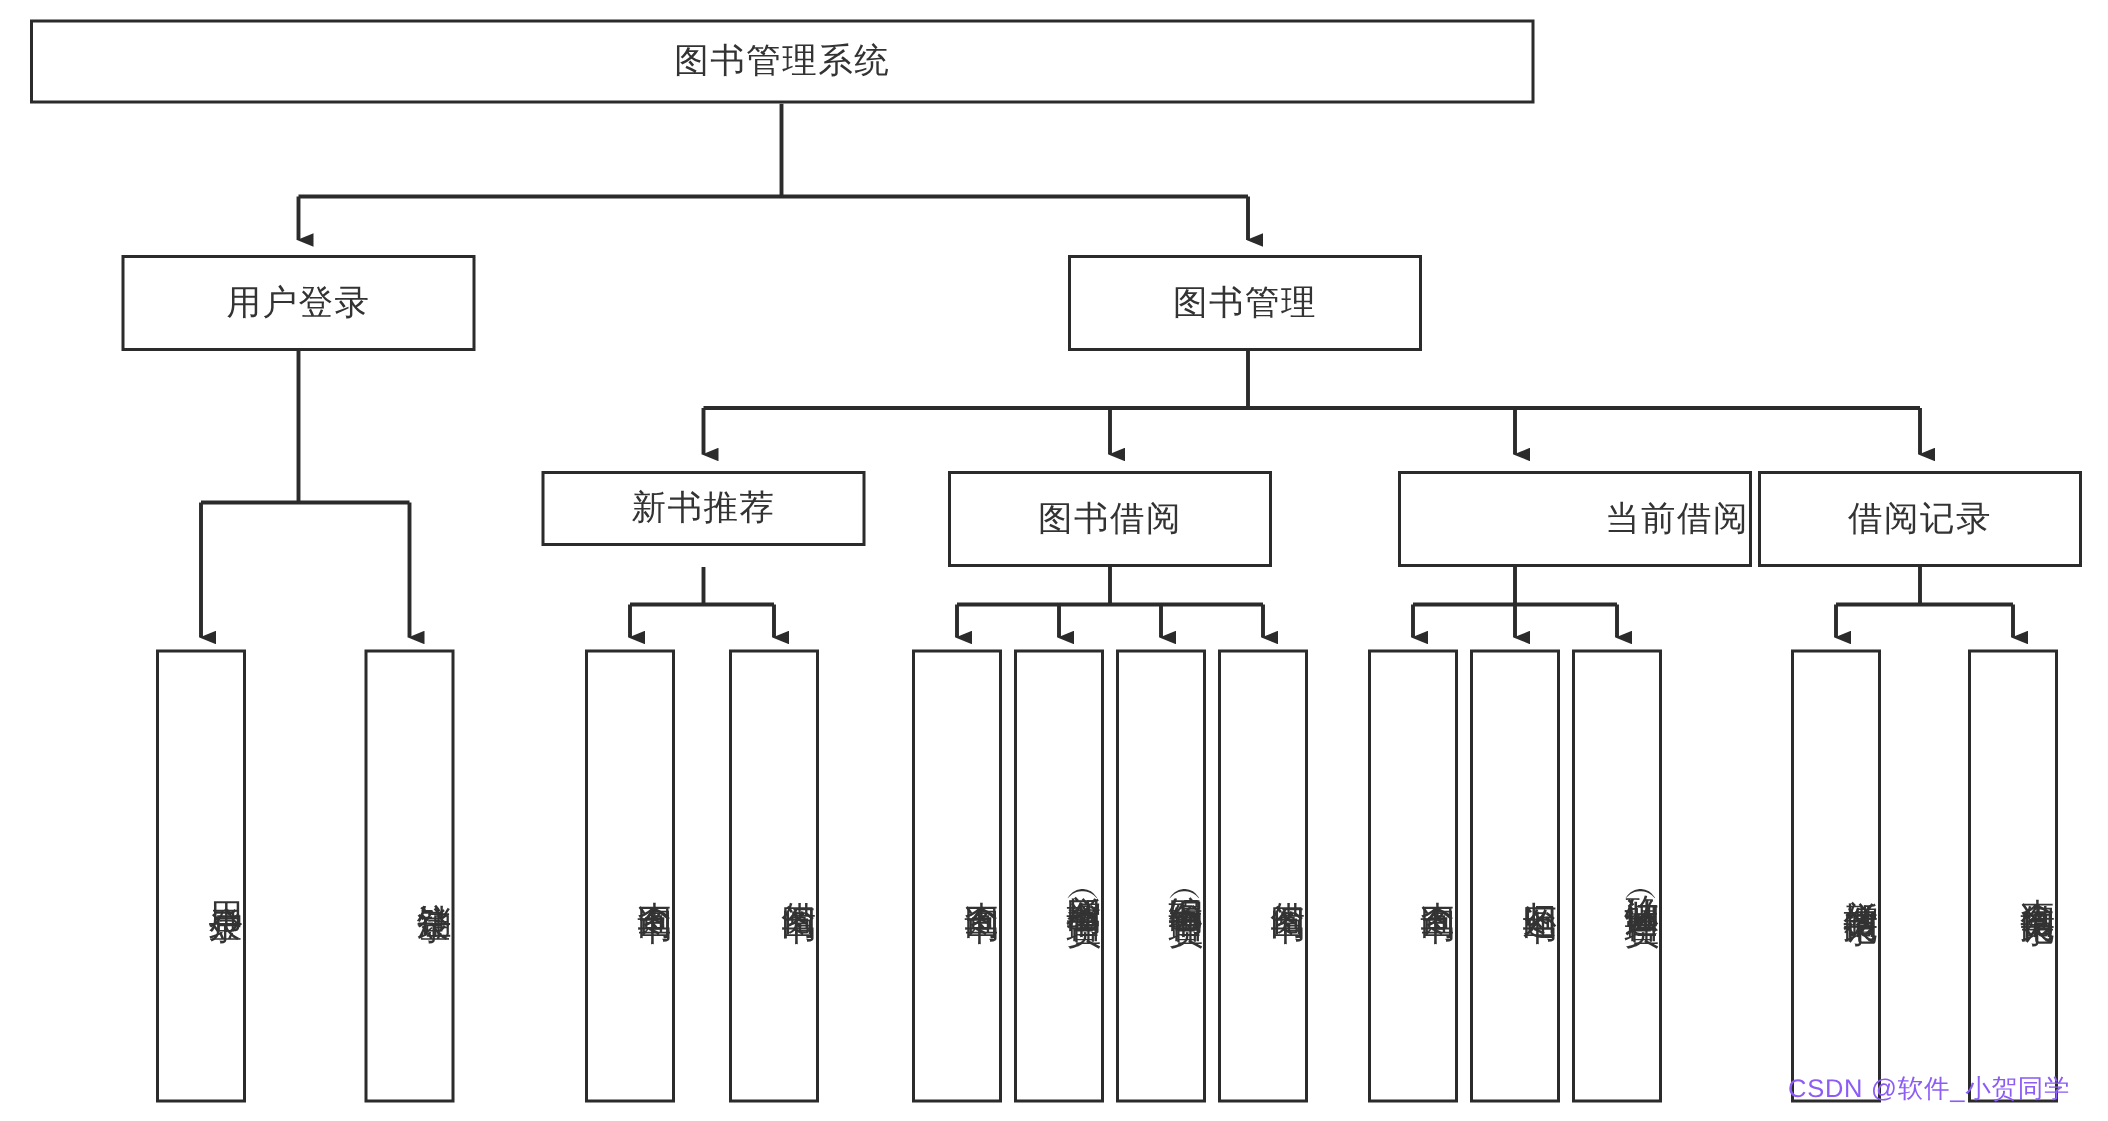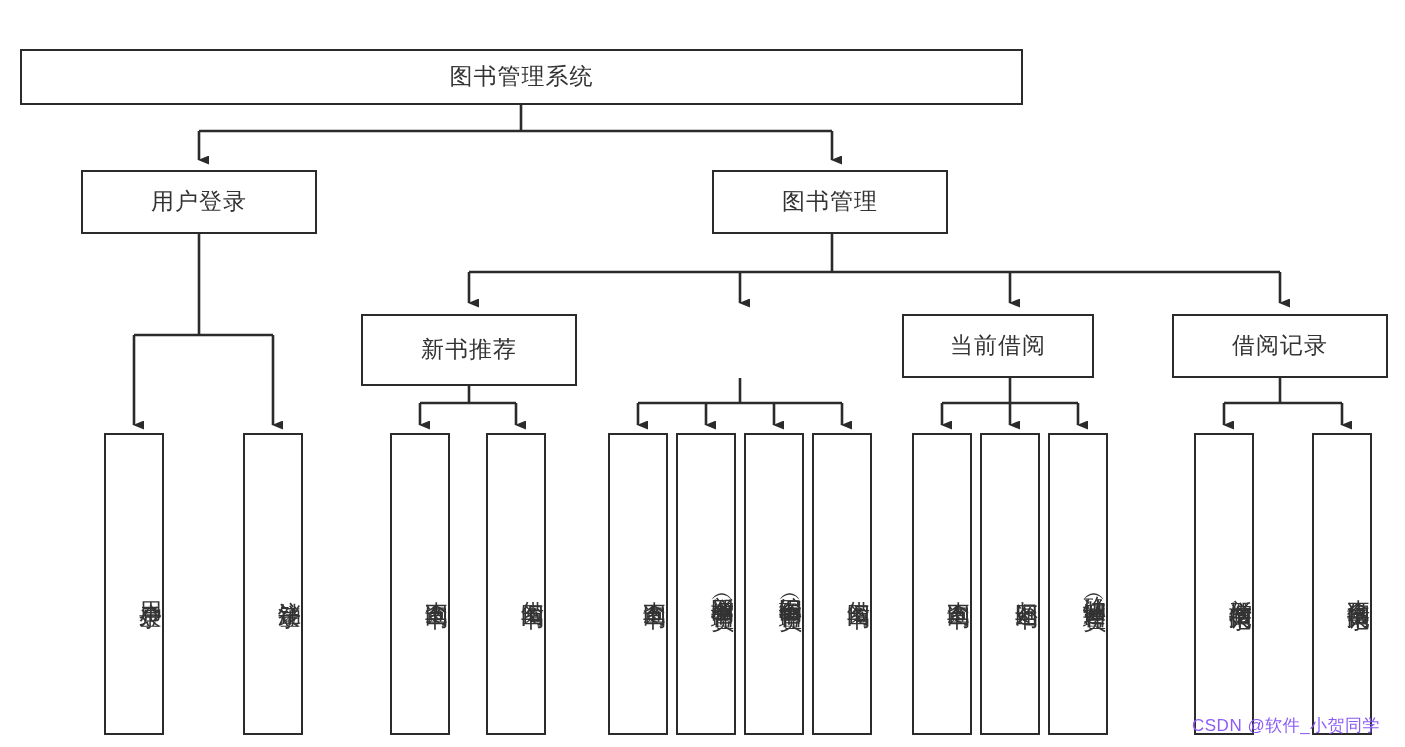--- a/index.html
+++ b/index.html
@@ -116,35 +116,38 @@
       <path d="M1010,403 L1010,425" marker-end="url(#arrowhead)"></path>
       <path d="M1078,403 L1078,425" marker-end="url(#arrowhead)"></path>
 
       <path d="M1280,378 L1280,403"></path>
       <path d="M1224,403 L1342,403"></path>
       <path d="M1224,403 L1224,425" marker-end="url(#arrowhead)"></path>
       <path d="M1342,403 L1342,425" marker-end="url(#arrowhead)"></path>
     </g>
   </svg>
 
-  <div class="node horiz" style="left:20px; top:13px; width:1003px; height:56px;margin-top:36px;">
+  <div class="node horiz" style="left:20px; top:13px; width:1003px; height:56px;">
     <span class="label">图书管理系统</span>
   </div>
 
   <div class="node horiz" style="left:81px; top:170px; width:236px; height:64px;">
     <span class="label">用户登录</span>
   </div>
   <div class="node horiz" style="left:712px; top:170px; width:236px; height:64px;">
     <span class="label">图书管理</span>
   </div>
 
-  <div class="node horiz" style="left:361px; top:314px; width:216px; height:72px;">
+  <div class="node horiz" style="left:361px; top:314px; width:216px; height:50px;">
     <span class="label">新书推荐</span>
   </div>
-  <div class="node horiz" style="left:902px; top:314px; width:192px; height:64px;">
+  <div class="node horiz" style="left:632px; top:314px; width:216px; height:64px;">
+    <span class="label">图书借阅</span>
+  </div>
+  <div class="node horiz" style="left:932px; top:314px; width:236px; height:64px;justify-content:flex-end;">
     <span class="label">当前借阅</span>
   </div>
   <div class="node horiz" style="left:1172px; top:314px; width:216px; height:64px;align-items:center;">
     <span class="label">借阅记录</span>
   </div>
 
   <div class="node vert" style="left:104px; top:433px; width:60px; height:302px;">
     <span class="label">用户登录</span>
   </div>
   <div class="node vert" style="left:243px; top:433px; width:60px; height:302px;">

